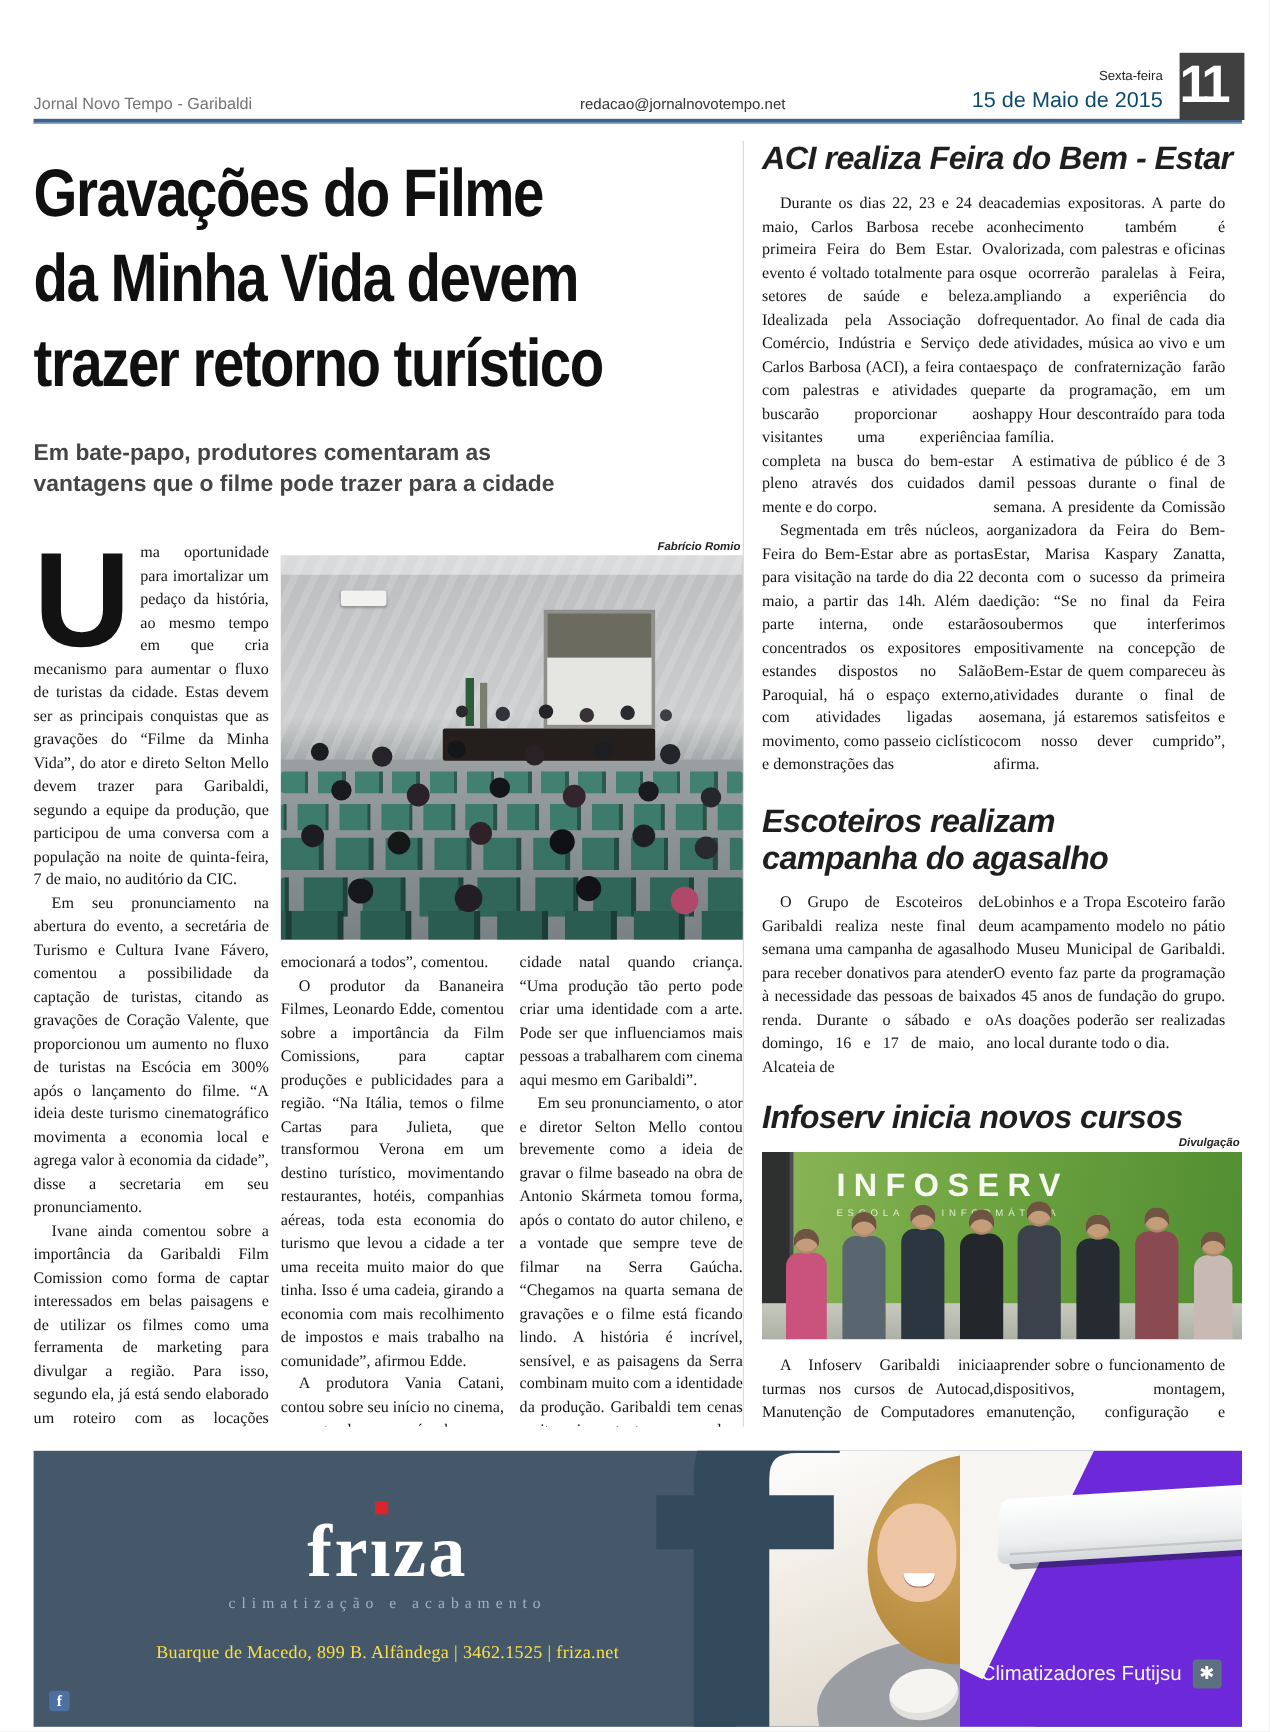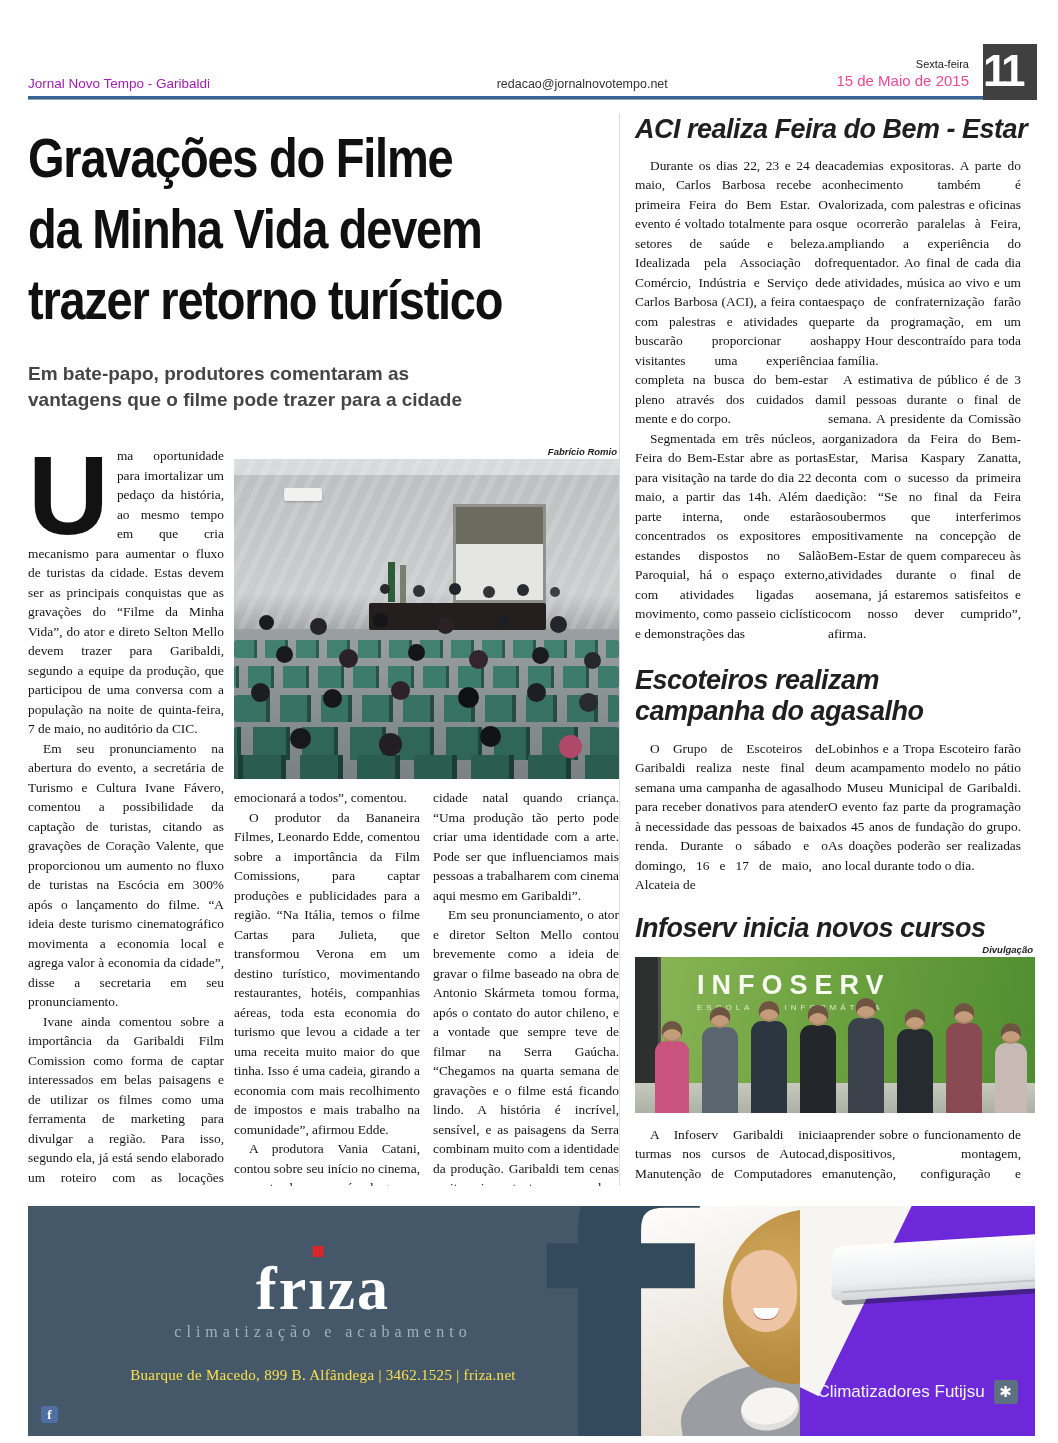--- a/index.html
+++ b/index.html
@@ -6,25 +6,25 @@
   html,body { background:#e9e9e9; }
   .page {
     position:relative; width:1058px; height:1443px; margin:0 auto;
     background:#ffffff; overflow:hidden;
     font-family:"Liberation Sans", sans-serif; color:#1c1c1c;
   }
   .inner { padding:0 23px 0 28px; }
 
   
   .masthead-row { display:flex; align-items:flex-end; padding-top:58px; }
-  .masthead { font-size:13.5px; color:#a21caf; flex:0 0 300px; }
+  .masthead { font-size:13.5px; color:#737373; flex:0 0 300px; }
   .header-email { font-size:12.5px; color:#333; flex:1; text-align:center; }
   .date-block { text-align:right; margin-right:66px; line-height:1.25; }
   .weekday { font-size:11px; color:#222; display:block; }
-  .issue-date { font-size:15px; color:#ec4899; display:block; }
+  .issue-date { font-size:18px; color:#0c4a6e; display:block; }
   .page-number {
     position:absolute; top:44px; right:21px; width:54px; height:56px;
     background:#404040; color:#fff; font-size:44px; font-weight:bold;
     text-align:left; line-height:54px; letter-spacing:-4px;
   }
   .header-rule { margin-top:5px; height:4px; background:#3a6292; border-bottom:1px solid #9aa4ad; }
 
   
   .content { display:flex; margin-top:14px; height:1072px; overflow:hidden; }
   .left-story { width:591px; flex:0 0 591px; }
@@ -115,21 +115,21 @@
   .pp7 { height:90px; background:#8a4a52; }
   .pp8 { height:70px; background:#c8b9b4; width:32px; }
 
   
   .ad { position:relative; margin-top:20px; height:230px; background:#44586a; overflow:hidden; }
   .ad-left { position:absolute; left:0; top:0; width:560px; height:100%;
     display:flex; flex-direction:column; align-items:center; justify-content:center; padding-left:30px;font-family:Liberation Serif, serif; }
   .friza-logo { position:relative; color:#fff; font-size:62px; font-weight:bold; letter-spacing:2px; line-height:1; }
   .friza-logo .i-wrap { position:relative; display:inline-block; }
   .friza-dot { position:absolute; left:50%; transform:translateX(-50%); top:-11px; width:11px; height:11px; background:#d8262b; }
-  .friza-tagline { margin-top:4px; font-size:16px; letter-spacing:5px; color:#9fb2bf; }
+  .friza-tagline { margin-top:4px; font-size:13px; letter-spacing:5px; color:#9fb2bf; }
   .friza-address { margin-top:26px; font-size:15px; color:#fde047; letter-spacing:.3px; }
   .fb-icon { position:absolute; left:13px; bottom:13px; width:17px; height:17px; background:#4e6fa3; border-radius:3px;
     color:#fff; font-weight:bold; font-size:13px; text-align:center; line-height:17px; font-family:"Liberation Serif",serif; }
   .woman-photo { position:absolute; left:585px; top:0; width:250px; height:230px; overflow:hidden;
     background:linear-gradient(160deg,#ffffff 0%,#efeae2 45%,#d9d2c6 100%); }
   .woman-hair { position:absolute; right:-18px; top:6px; width:160px; height:170px; background:radial-gradient(circle at 40% 35%, #d4ab5e, #b4883d 70%); border-radius:58% 42% 55% 45%; transform:rotate(-14deg); }
   .woman-face { position:absolute; right:66px; top:44px; width:66px; height:82px; background:#eec5a4; border-radius:50% 50% 46% 54%; }
   .woman-smile { position:absolute; right:84px; top:102px; width:26px; height:11px; background:#fff; border-radius:0 0 12px 12px; box-shadow:0 1px 0 #b06a5a; }
   .woman-blazer { position:absolute; right:-18px; bottom:-36px; width:200px; height:110px; background:#9a9ea3; border-radius:45% 55% 0 0; transform:rotate(-8deg); }
   .woman-cup { position:absolute; right:64px; bottom:6px; width:58px; height:42px; background:#f6f4f0; border-radius:48%; transform:rotate(-10deg); box-shadow:inset 0 -6px 0 rgba(0,0,0,.08); }

